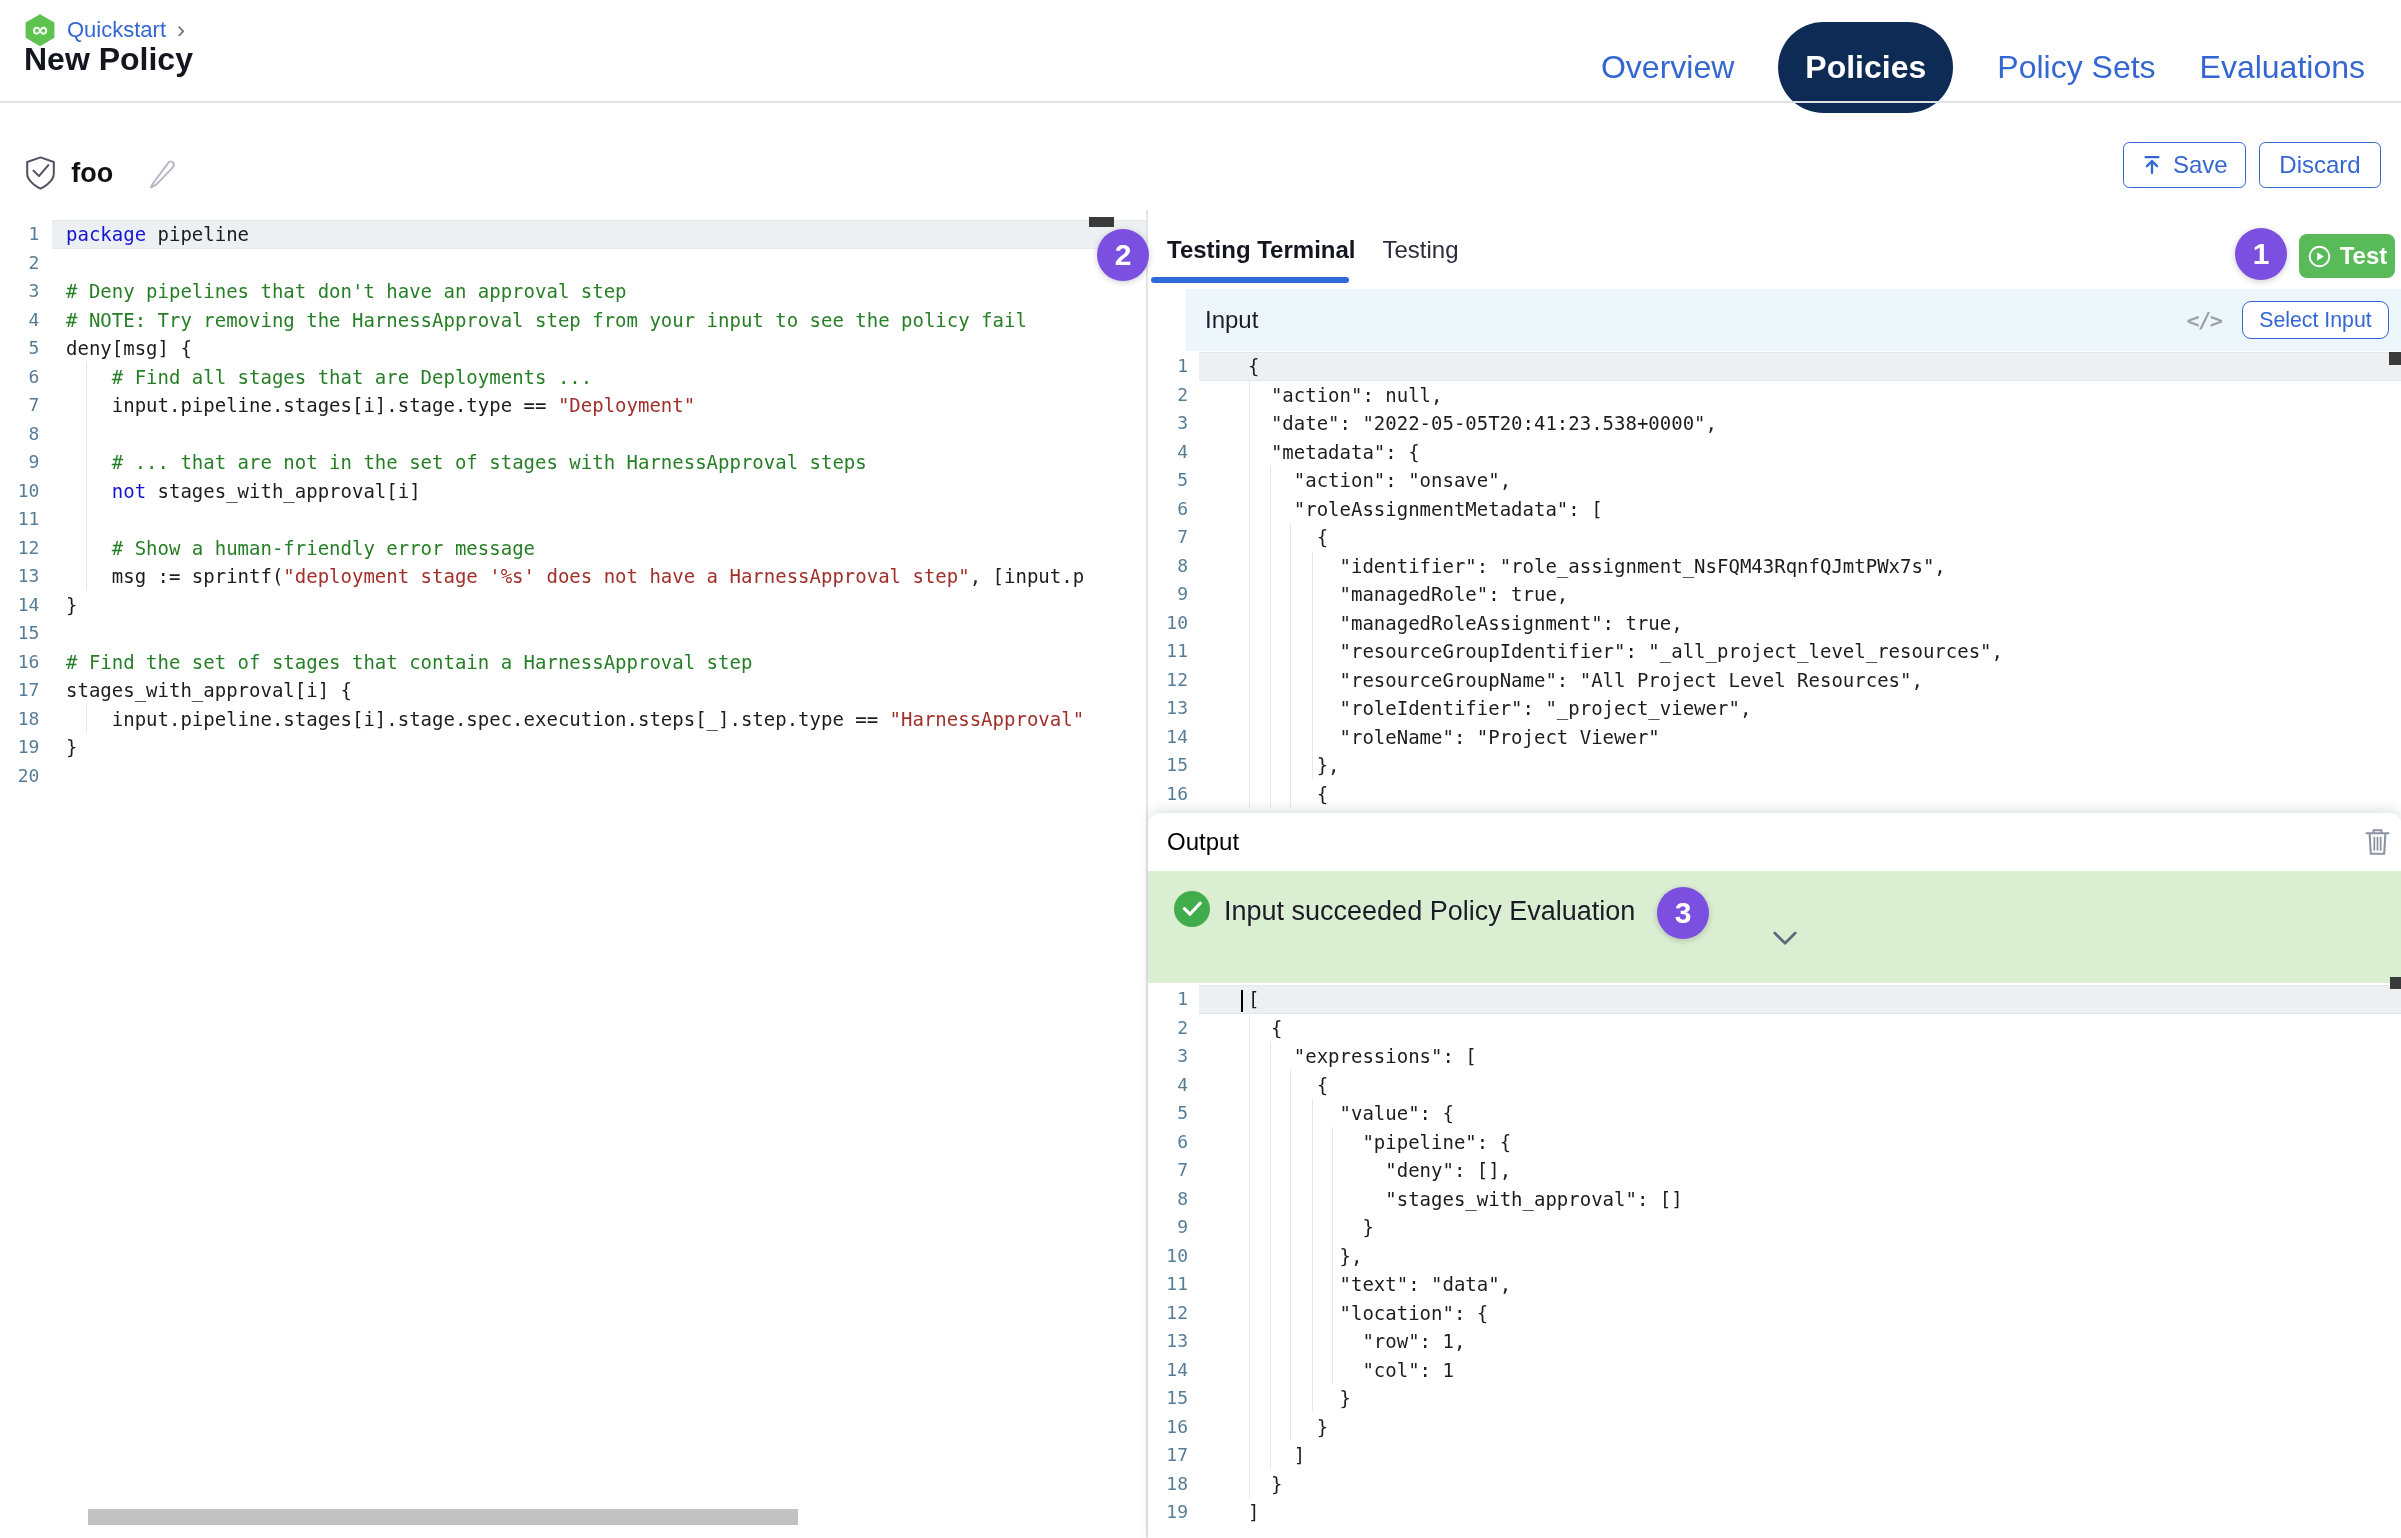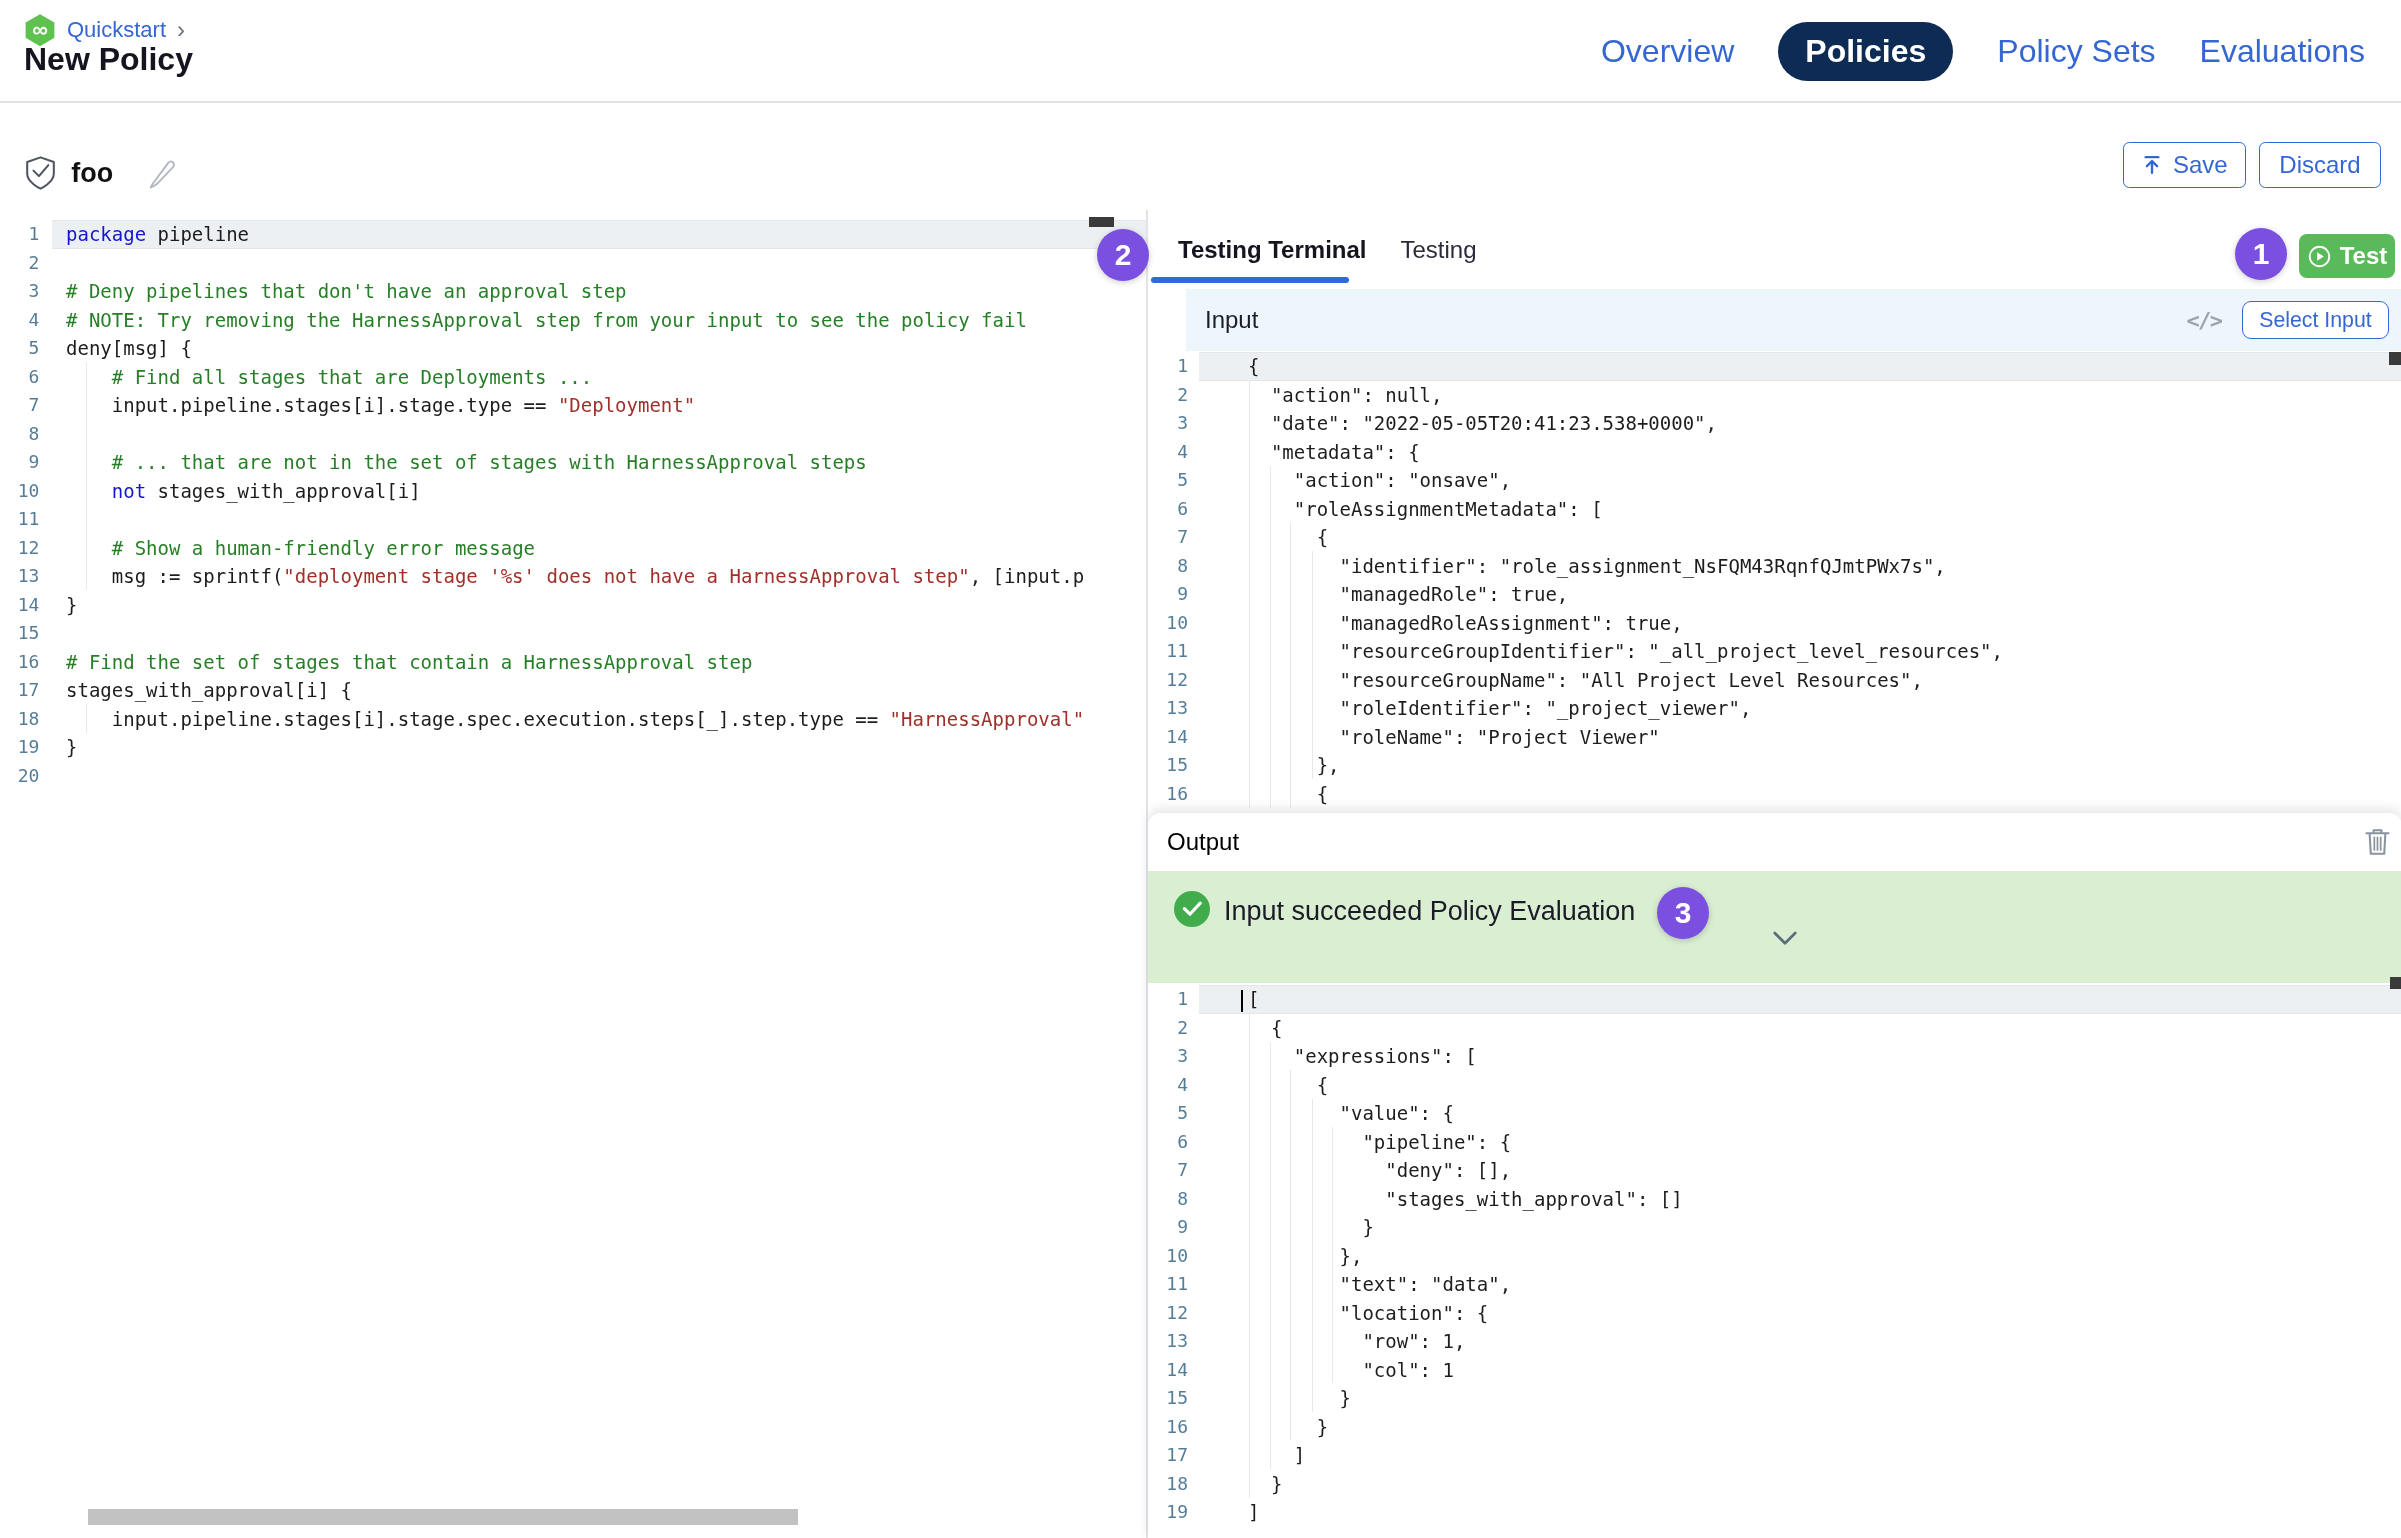--- a/index.html
+++ b/index.html
@@ -11,21 +11,21 @@
   .abs { position:absolute; }
 
   
   #breadcrumb { left:24px; top:14.2px; display:flex; align-items:center; gap:11px; font-size:22px; color:#3567d3; }
   #logo { width:32px; height:32px; background:#5ec24f; clip-path:polygon(50% 0%,95% 26%,95% 74%,50% 100%,5% 74%,5% 26%);
           display:flex; align-items:center; justify-content:center; color:#fff; font-size:22px; font-weight:700; }
   #breadcrumb-chevron { color:#6b7280; font-size:24px; }
   #page-title { left:24px; top:41px; font-size:32px; font-weight:700; color:#15151f; }
   #nav { right:36px; top:22px; display:flex; align-items:center; gap:44px; font-size:32px; color:#3567d3; }
   .nav-item { cursor:pointer; }
-  .nav-pill { background:#0d2b54; color:#fff; padding:11px 27px; border-radius:790px; font-weight:600; }
+  .nav-pill { background:#0d2b54; color:#fff; padding:27px 27px; border-radius:790px; font-weight:600; }
   #header-divider { top:101px; left:0; width:2401px; height:1.6px; background:#e2e2e6; }
 
   
   #policy-name-row { left:24px; top:155px; display:flex; align-items:center; gap:14.2px; }
   #policy-name { font-size:27px; font-weight:700; color:#111; }
   .btn-outline { display:flex; align-items:center; justify-content:center; gap:9.5px; height:46px;
     border:1.6px solid #3567d3; border-radius:6.3px; color:#3567d3; font-size:24px; font-weight:500; background:#fff; cursor:pointer; }
   #save-btn { left:2123px; top:142px; width:123px; }
   #discard-btn { left:2259px; top:142px; width:122px; }
 
@@ -41,21 +41,21 @@
   .ed-r .ed-line .code { padding-left:49px; }
   .ed-line.current .code { background:#edf0f2; box-shadow:inset 0 0.8px 0 #dfe3e5, inset 0 -0.8px 0 #dfe3e5; }
   .k { color:#1414d4; } .c { color:#267f26; } .s { color:#a1302a; }
   .caret { display:inline-block; width:2.4px; height:22px; background:#000; vertical-align:middle; margin-right:4.7px; margin-left:-7.1px; }
   .guide { position:absolute; width:0.8px; background:#e8e8e8; }
 
   #policy-editor { left:0; top:213px; width:1146px; height:1325px; }
   #policy-editor-lines { position:absolute; left:0; top:7.1px; right:0; }
 
   
-  #term-tabs { left:1148px; top:213px; width:1254px; height:74px; display:flex; align-items:center; gap:34px; padding-left:30px; }
+  #term-tabs { left:1148px; top:213px; width:1254px; height:74px; display:flex; align-items:center; gap:27px; padding-left:19px; }
   .tab { font-size:24px; color:#2b2b3a; cursor:pointer; }
   .tab.active { font-weight:700; color:#15151f; }
   #tab-underline { left:1151px; top:277px; width:198px; height:5.5px; background:#2f6bd8; border-radius:3.2px; }
   #test-btn { left:2299px; top:234px; width:96px; height:44px; background:#58ba58; border-radius:8px;
     color:#fff; font-size:24px; font-weight:600; display:flex; align-items:center; justify-content:center; gap:8px; cursor:pointer; }
 
   #input-header { left:1148px; top:289px; width:1254px; height:62px; background:#edf6fb;
     display:flex; align-items:center; padding:0 51px 0 19px;margin-left:38px; }
   #input-label { font-size:24px; color:#1d1d2b; }
   #code-icon { margin-left:auto; margin-right:20.6px; font-family:"DejaVu Sans Mono", monospace; font-size:22px; font-weight:700; color:#9aa2ac; letter-spacing:-1.6px; }

